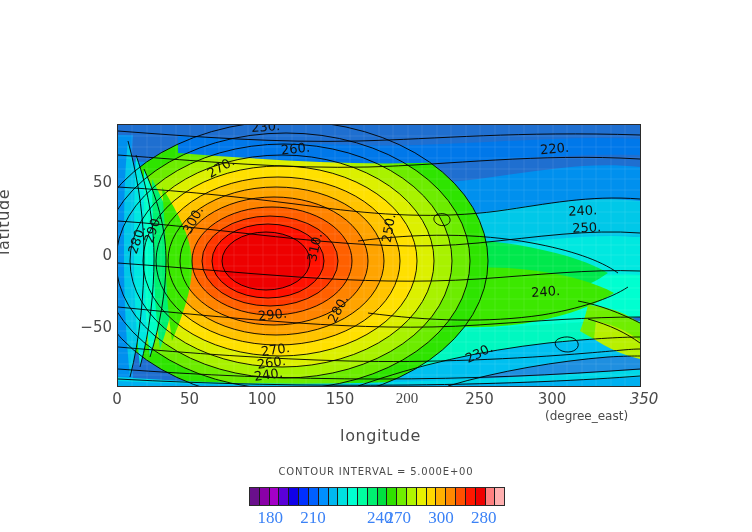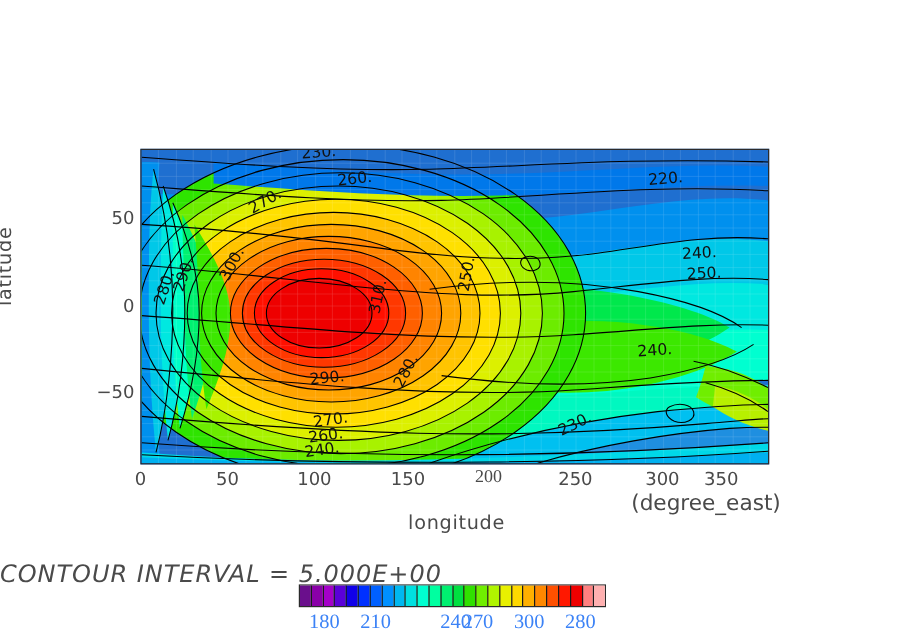--- a/index.html
+++ b/index.html
@@ -67,31 +67,31 @@
     letter-spacing:0.6px;
     padding-left:24px;
   }
   .unit-left{
     position:absolute;
     left:42px;top:397px;
     font-size:14px;color:#4a4a4a;
   }
   .unit-right{
     position:absolute;
-    left:526px;top:409px;
-    font-size:18px;color:#4a4a4a;
+    left:545px;top:409px;
+    font-size:12px;color:#4a4a4a;
   }
 
   .cbar-caption{
     position:absolute;
     left:0;right:0;top:466px;
-    font-size:20px;
+    text-align:center;
+    font-size:10px;
     color:#4a4a4a;
     letter-spacing:0.8px;
-    font-style:italic;
   }
   .cbar{
     position:absolute;
     left:249px;top:487px;
     width:254px;height:17px;
     border:1px solid #2b2b2b;
     display:flex;
     box-sizing:content-box;
   }
   .cbar-cell{flex:1 1 auto;height:100%;}
@@ -301,21 +301,21 @@
   </div>
 
   <div id="xticks">
       <div class="xtick" style="left: 117px;">0</div>
       <div class="xtick" style="left: 189.5px;">50</div>
       <div class="xtick" style="left: 262px;">100</div>
       <div class="xtick" style="left: 340px; text-align: center;">150</div>
       <div class="xtick" style="left: 407px; font-family: Liberation Serif, serif;">200</div>
       <div class="xtick" style="left: 479.5px;">250</div>
       <div class="xtick" style="left: 552px;">300</div>
-      <div class="xtick" style="left: 601px;">350</div>
+      <div class="xtick" style="left: 644px; font-style: italic;">350</div>
     </div>
   <div id="yticks">
       <div class="ytick" style="top: 182px;">50</div>
       <div class="ytick" style="top: 254.5px;">0</div>
       <div class="ytick" style="top: 327px;">−50</div>
     </div>
 
   <div class="ylabel">latitude</div>
   <div class="xlabel">longitude</div>
   <div class="unit-right">(degree_east)</div>

